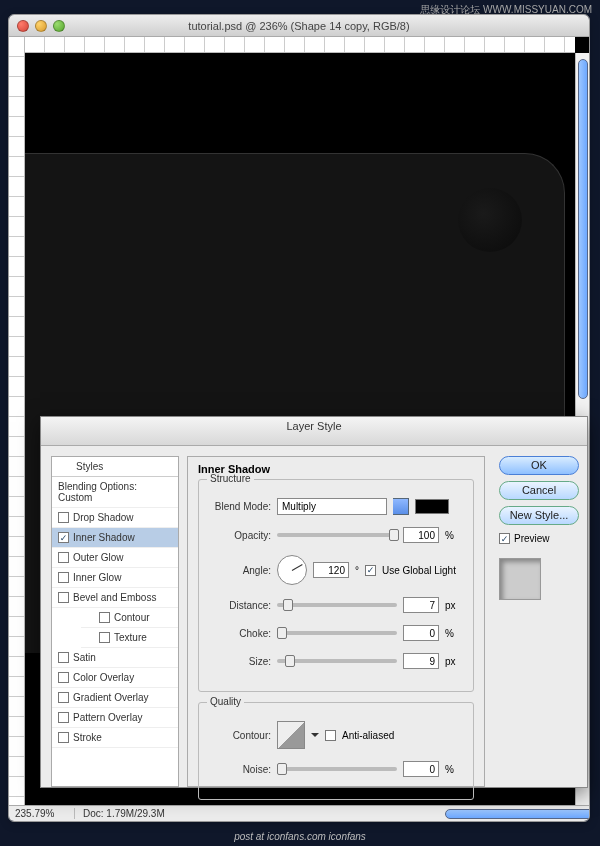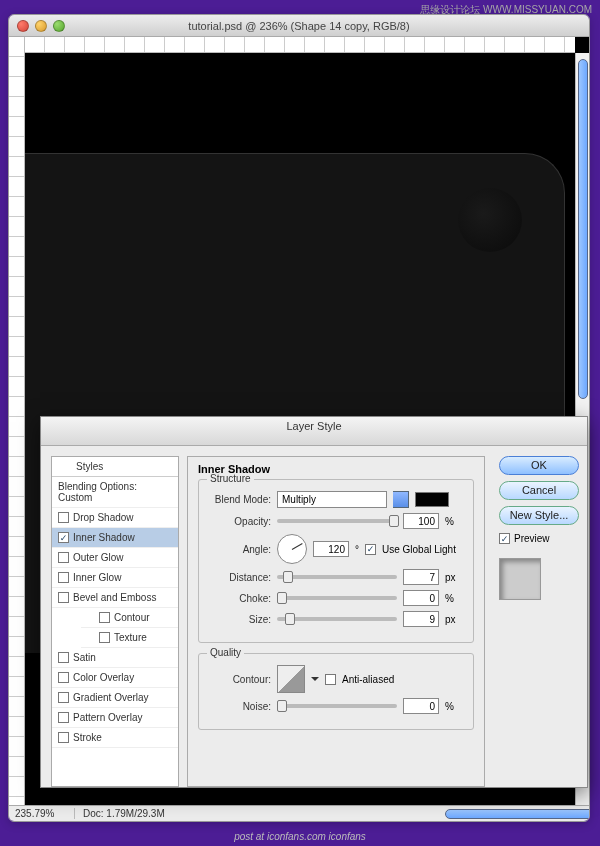--- a/index.html
+++ b/index.html
@@ -1,17 +1,17 @@
 <!DOCTYPE html>
 <html><head>
 <meta charset="utf-8">
 <style>
 * { box-sizing: border-box; margin: 0; padding: 0; }
 body { font-family: "Lucida Grande", Arial, sans-serif; font-size: 10px; background: #fff; width: 600px; }
-.outer { width: 600px; height: 846px; position: relative; background: #4c1d95; }
+.outer { width: 600px; height: 846px; position: relative; background: #0f172a; }
 .watermark { position: absolute; top: 3px; right: 8px; color: #a8a8a8; font-size: 10px; }
 .window { position: absolute; top: 14px; left: 8px; width: 582px; height: 808px; border: 1px solid #999; border-radius: 6px; overflow: hidden; box-shadow: 0 2px 10px rgba(0,0,0,.2); }
 .titlebar { height: 22px; background: linear-gradient(#ededed,#cfcfcf); border-bottom: 1px solid #aaa; display: flex; align-items: center; position: relative; }
 .traffic { display: flex; gap: 6px; margin-left: 8px; }
 .tl { width: 12px; height: 12px; border-radius: 50%; border: 1px solid rgba(0,0,0,.25); }
 .tl.r { background: radial-gradient(circle at 30% 30%, #ff7b6b, #d4453a); }
 .tl.y { background: radial-gradient(circle at 30% 30%, #ffd36b, #d99a2c); }
 .tl.g { background: radial-gradient(circle at 30% 30%, #9bdc6e, #56a62f); }
 .titletext { position: absolute; width: 100%; text-align: center; color: #444; font-size: 11px; }
 .canvas-area { position: absolute; top: 22px; left: 0; right: 0; bottom: 16px; background: #000; }
@@ -33,21 +33,21 @@
 .ls-body { display: flex; height: calc(100% - 19px); }
 .ls-sidebar { width: 128px; border: 1px solid #aaa; margin: 10px 0 10px 10px; background: #fff; }
 .ls-sidebar .hdr { padding: 4px 24px; border-bottom: 1px solid #ccc; color: #333; }
 .ls-sidebar .row { display: flex; align-items: center; gap: 4px; padding: 4px 6px; border-bottom: 1px solid #eee; color: #333; cursor: pointer; }
 .ls-sidebar .row.sel { background: #b8cde6; }
 .ls-sidebar .row.indent { padding-left: 18px; margin-left: 29px; }
 .ls-main { flex: 1; margin: 10px 6px 10px 8px; border: 1px solid #aaa; background: #ececec; padding: 6px 10px; }
 .ls-main .sect-title { font-weight: bold; font-size: 11px; margin-bottom: 2px; }
 .fieldset { border: 1px solid #bbb; border-radius: 3px; margin: 4px 0 10px 0; padding: 6px 8px 10px; position: relative; }
 .legend { position: absolute; top: -7px; left: 8px; background: #ececec; padding: 0 3px; font-size: 10px; color: #333; }
-.frow { display: flex; align-items: center; margin: 5px 0; gap: 6px; }
+.frow { display: flex; align-items: center; margin: 12px 0; gap: 6px; }
 .flabel { width: 64px; text-align: right; color: #333; }
 .select { background: #fff; border: 1px solid #888; height: 17px; width: 110px; padding: 0 4px; font-size: 10px; display: flex; align-items: center; }
 .select-btn { width: 16px; height: 17px; background: linear-gradient(#8fb8ff,#5a8fe8); border: 1px solid #567; border-left: none; }
 .swatch { width: 34px; height: 15px; background: #000; border: 1px solid #777; }
 .slider { flex: 1; max-width: 120px; height: 4px; background: #bbb; border-radius: 2px; position: relative; }
 .slider .knob { position: absolute; top: -4px; width: 10px; height: 12px; background: #eee; border: 1px solid #777; border-radius: 2px; }
 .numfield { width: 36px; height: 16px; border: 1px solid #888; background: #fff; text-align: right; padding-right: 3px; font-size: 10px; }
 .angle-dial { width: 30px; height: 30px; border: 1px solid #888; border-radius: 50%; background: #fff; position: relative; }
 .angle-dial::after { content:""; position: absolute; top: 14px; left: 14px; width: 12px; height: 1px; background: #333; transform: rotate(-30deg); transform-origin: left center; }
 .contour-sw { width: 28px; height: 28px; border: 1px solid #888; background: linear-gradient(135deg,#eee 50%,#999 50%); }

